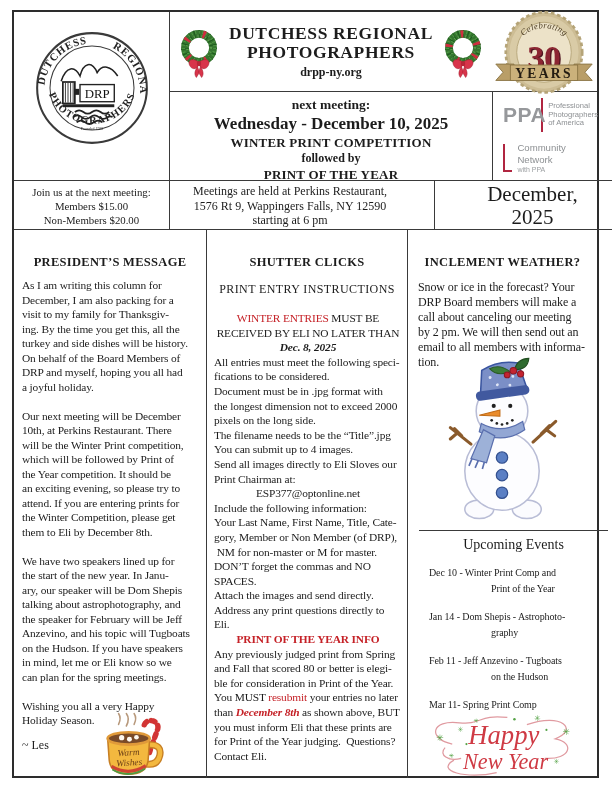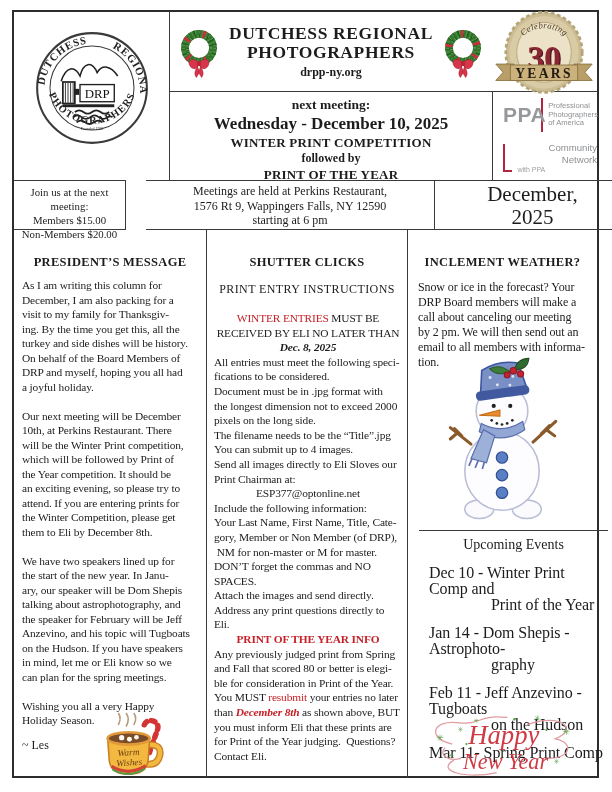--- a/index.html
+++ b/index.html
@@ -18,21 +18,21 @@
     border:2.2px solid #2d2d2d;box-sizing:border-box;
   }
   .cell{position:absolute;box-sizing:border-box;}
   .logo-cell{left:0;top:0;width:156px;height:168px;border-right:1.6px solid var(--line);}
   .title-cell{left:156px;top:0;width:322px;height:80px;border-bottom:1.6px solid var(--line);
     display:flex;align-items:center;justify-content:center;gap:4px;}
   .badge-cell{left:478px;top:0;width:105px;height:80px;border-bottom:1.6px solid var(--line);}
   .meeting-cell{left:156px;top:80px;width:322px;height:88px;text-align:center;padding-top:4px;}
   .ppa-cell{left:478px;top:80px;width:105px;height:88px;border-left:1.6px solid var(--line);padding:6px 0 0 10px;}
   .join-cell,.loc-cell,.date-cell{top:168px;height:50px;border-top:1.6px solid var(--line);border-bottom:1.6px solid var(--line);text-align:center;}
-  .join-cell{left:0;width:112px;border-right:1.6px solid var(--line);font-size:10.8px;line-height:14px;padding-top:4px;}
+  .join-cell{left:0;width:156px;border-right:1.6px solid var(--line);font-size:10.8px;line-height:14px;padding-top:4px;}
   .loc-cell{left:132px;width:288px;font-size:12px;line-height:14.5px;padding-top:3px;}
   .date-cell{left:420px;width:196px;border-left:1.6px solid var(--line);font-size:21px;line-height:23px;padding-top:2px;}
   .col{top:218px;height:548px;}
   .col1{left:0;width:193px;border-right:1.6px solid var(--line);}
   .col2{left:193px;width:200px;}
   .col3{left:393px;width:190px;border-left:1.6px solid var(--line);}
   .col-head{font-weight:bold;font-size:12.5px;text-align:center;margin-top:25px;letter-spacing:.3px;}
   .body-text{white-space:pre-line;font-size:11.4px;line-height:14.5px;letter-spacing:-.15px;padding:8px 6px 0 8px;}
   .sig{font-size:12px;padding:10px 0 0 8px;}
   .mug{position:absolute;left:76px;top:482px;}
@@ -51,35 +51,35 @@
   .tc{text-align:center;}
   .red{color:var(--red);}
   .rbold{color:var(--red);font-weight:bold;}
   .bi{font-weight:bold;font-style:italic;}
   .rbi{color:var(--red);font-weight:bold;font-style:italic;}
   
   .weather-text{white-space:pre-line;font-size:12px;line-height:15px;letter-spacing:-.1px;padding:10px 6px 0 10px;}
   .snowman{position:absolute;left:32px;top:126px;}
   .upcoming{position:absolute;left:11px;top:300px;width:100%;border-top:1.6px solid var(--line);box-sizing:border-box;}
   .up-title{font-size:14px;text-align:center;margin-top:6px;}
-  .events{padding:12px 2px 0 10px;font-size:16px;line-height:16px;letter-spacing:-.1px;}
+  .events{padding:12px 2px 0 10px;font-size:10px;line-height:16px;letter-spacing:-.1px;}
   .event{margin-bottom:12px;}
   .event .cont{padding-left:62px;}
   .hny{position:absolute;left:14px;top:478px;}
   
   .ppa-row{display:flex;align-items:center;}
   .ppa-letters{font-family:"Liberation Sans","DejaVu Sans",sans-serif;font-weight:bold;
     font-size:21px;color:#96989b;letter-spacing:.5px;position:relative;z-index:1;}
   .ppa-bracket{width:13px;height:30px;border-top:2.6px solid #b02540;border-right:2.6px solid #b02540;
     border-bottom:2.6px solid #b02540;margin-left:-5px;}
   .ppa-name{font-family:"Liberation Sans","DejaVu Sans",sans-serif;font-size:7.6px;line-height:8.6px;
     color:#8d9093;white-space:pre-line;margin-left:5px;}
   .cn-row{display:flex;align-items:flex-start;margin-top:10px;}
   .cn-bracket{width:8px;height:26px;border-left:2.6px solid #b02540;border-bottom:2.6px solid #b02540;margin-right:5px;margin-top:2px;}
-  .cn-title{font-family:"Liberation Sans","DejaVu Sans",sans-serif;font-size:9.6px;color:#8d9093;line-height:12px;text-align:right;}
+  .cn-title{font-family:"Liberation Sans","DejaVu Sans",sans-serif;font-size:9.6px;color:#8d9093;line-height:12px;}
   .cn-sub{font-family:"Liberation Sans","DejaVu Sans",sans-serif;font-size:7px;color:#9b9ea1;}
   .badge-wrap{position:absolute;left:2px;top:-3px;}
   svg text{font-family:"Liberation Serif","DejaVu Serif",serif;}
 </style>
 </head>
 <body>
 
 <div class="page">
 
   <div class="cell logo-cell">

